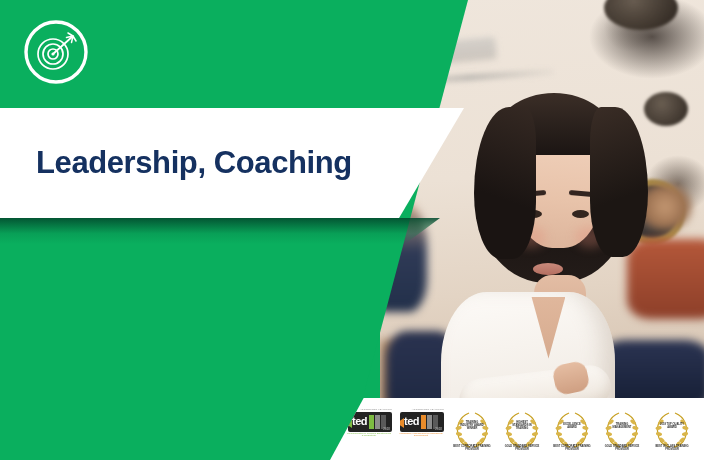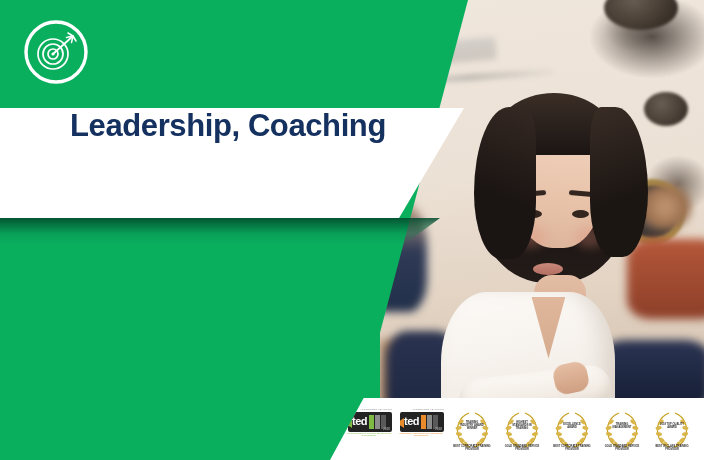--- a/index.html
+++ b/index.html
@@ -213,21 +213,21 @@
     width: 440px; height: 26px;
     background: linear-gradient(180deg, rgba(2,73,45,0.88) 0%, rgba(5,130,73,0.35) 60%, rgba(10,175,94,0) 100%);
     clip-path: polygon(0 0, 100% 0, 92% 100%, 0 100%);
     z-index: 3;
   }
   .title-text {
     position: absolute;
     left: 0; top: 0;
     width: 420px; height: 110px;
     display: flex;
-    flex-direction: row;
+    flex-direction: column;
     justify-content: center;
     color: #153160;
     font-size: 31px;
     font-weight: bold;
     line-height: 1.16;
     letter-spacing: -0.4px;
     padding-left: 36px;
     box-sizing: border-box;
   }
   .title-line-1 { white-space: nowrap; }

